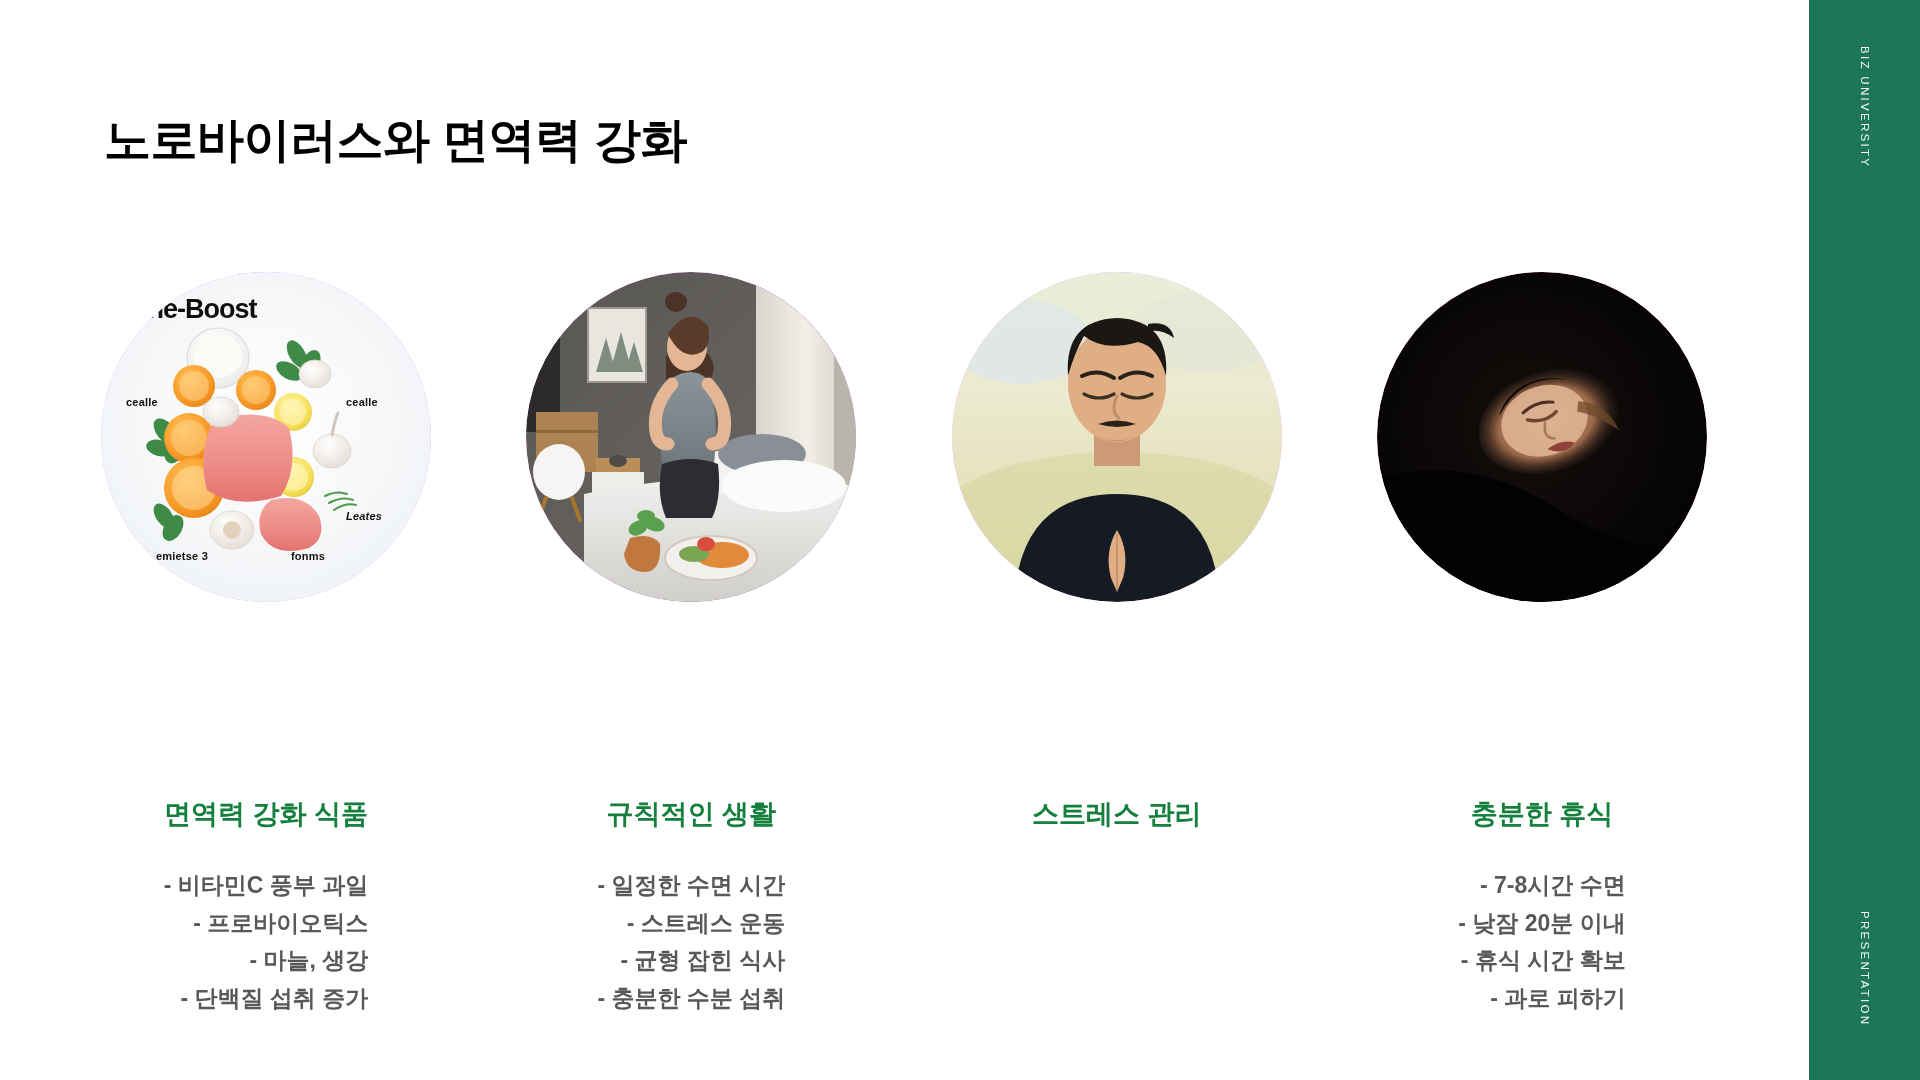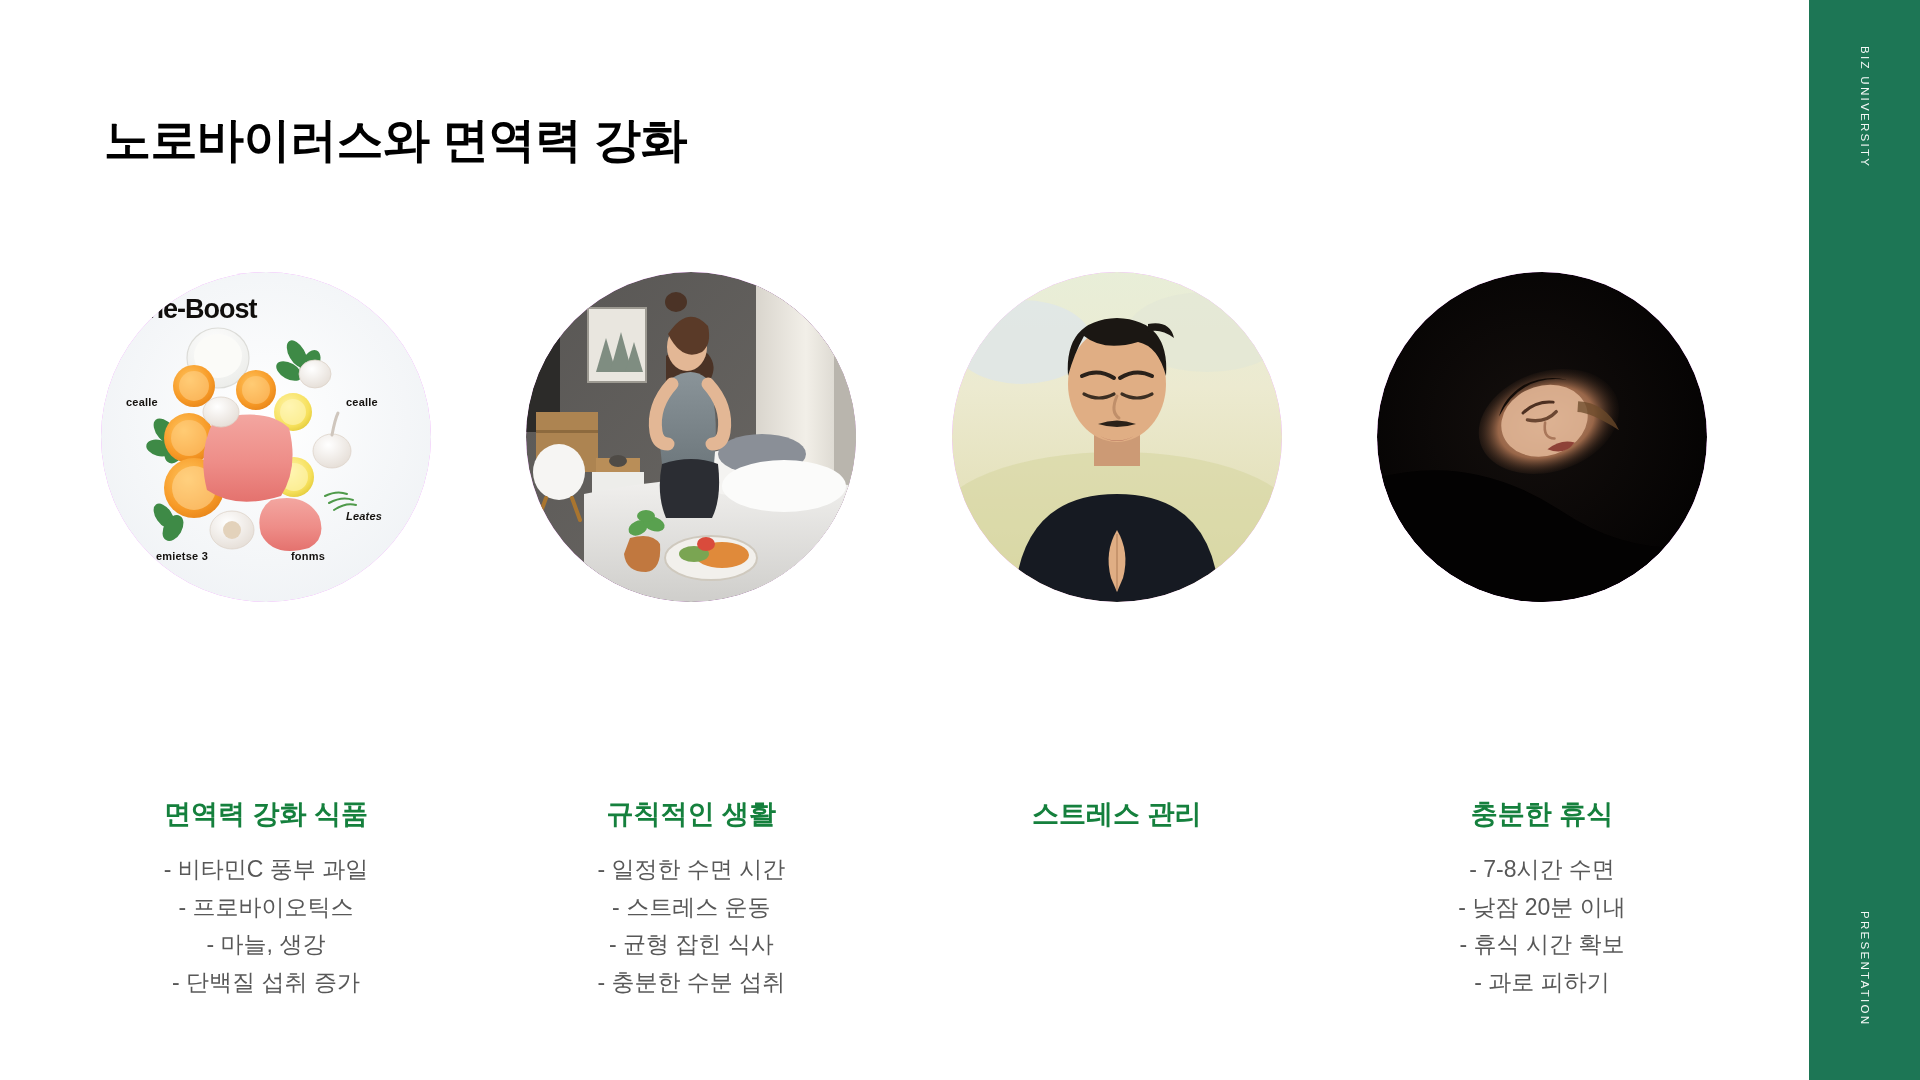--- a/index.html
+++ b/index.html
@@ -48,23 +48,23 @@
     background:#f0abfc;
   }
   .photo svg { display:block; width:100%; height:100%; }
 
   .col-heading {
     margin-top:196px;
     font-size:27px; font-weight:700; color:#15803d;
     white-space:nowrap; text-align:center; line-height:1.2;
   }
   .col-list {
-    margin-top:21px;
-    text-align:center; color:#585858; font-size:23px;
-    line-height:1.63; font-weight:400;
+    margin-top:37px;
+    text-align:right; color:#585858; font-size:23px;
+    line-height:1.63; font-weight:700;
   }
   .col-list div { white-space:nowrap; }
 
   
   .foodlabel {
     position:absolute; font-weight:700; color:#15120f;
     font-size:11px; letter-spacing:.2px; white-space:nowrap;
   }
   .foodtitle {
     position:absolute; font-weight:800; color:#100e0c;

